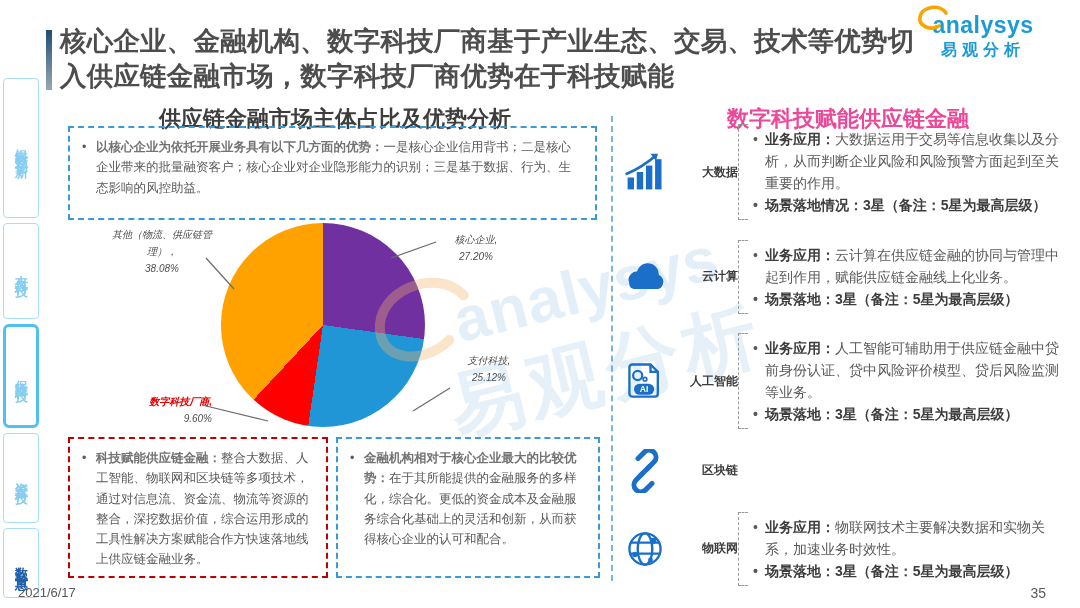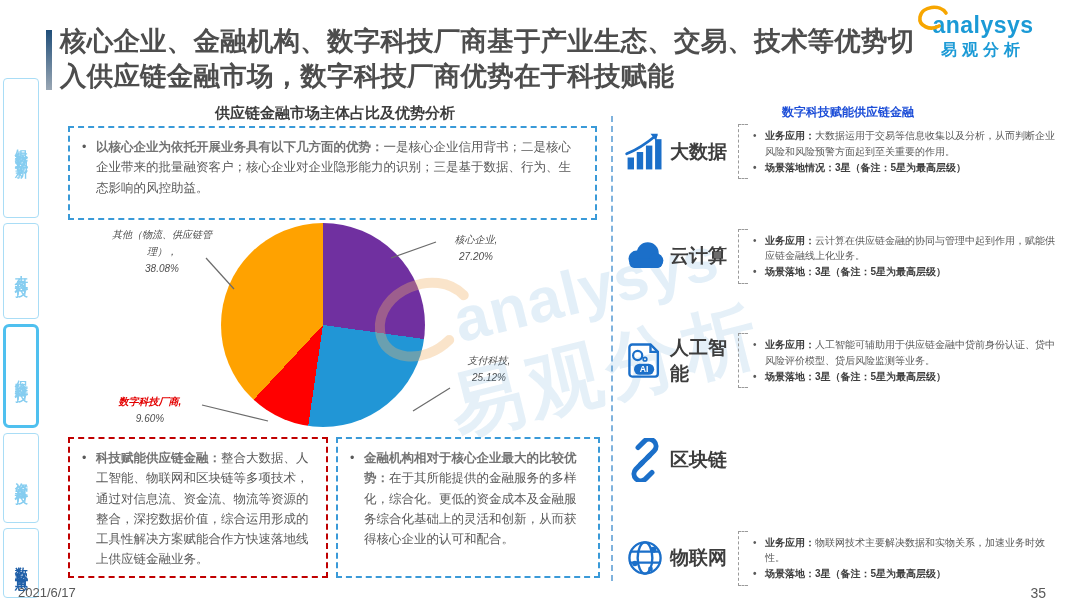--- a/index.html
+++ b/index.html
@@ -26,63 +26,63 @@
   .side-tab.hl { border:3px solid #4fc0ef; border-radius:6px; }
   .side-tab.active { color:#1f5fa8; }
   .tab1 { top:78px;  height:140px; }
   .tab2 { top:223px; height:96px; }
   .tab3 { top:324px; height:104px; }
   .tab4 { top:433px; height:90px; }
   .tab5 { top:528px; height:70px; }
 
   
   .lp-title { position:absolute; left:65px; top:104px; width:540px; text-align:center;
-    font-size:15px; font-weight:700; color:#3d3d3d; }
+    font-size:22px; font-weight:700; color:#3d3d3d; }
   .rp-title { position:absolute; left:622px; top:104px; width:452px; text-align:center;
-    font-size:12px; font-weight:700; color:#1d4ed8; }
+    font-size:22px; font-weight:700; color:#ec4899; }
 
   
   .dash-box { position:absolute; background:transparent; z-index:3; padding:9px 12px 8px 26px;
     font-size:12.5px; color:#595959; line-height:1.62; }
   .dash-box .bullet::before { content:"•"; position:absolute; left:12px; color:#595959; }
   .dash-box .lead { font-weight:700; color:#737373; }
   .box-blue { border:2px dashed #3a9ad8; }
   .box-red  { border:2px dashed #c00000; }
   .top-box  { left:68px; top:126px; width:529px; height:94px; }
   .bl-box   { left:68px;  top:437px; width:260px; height:141px; }
   .br-box   { left:336px; top:437px; width:264px; height:141px; }
 
   
   .pie { position:absolute; left:221px; top:223px; width:204px; height:204px;
     border-radius:50%; z-index:1; }
   .pie-label { position:absolute; z-index:2; text-align:center; font-size:10px;
     color:#4d4d4d; line-height:1.7;font-style:italic; }
   .pl-other  { left:104px; top:226px; width:116px; }
   .pl-core   { left:428px; top:231px; width:96px; }
   .pl-fin    { left:441px; top:352px; width:96px; }
-  .pl-digi   { left:100px; top:393px; width:100px; }
+  .pl-digi   { left:112px; top:393px; width:100px;text-align:right; }
   .pl-digi .nm { color:#e30000; font-weight:700; }
   .leader-lines { position:absolute; left:0; top:0; z-index:2; pointer-events:none; }
 
   
   .divider { position:absolute; left:611px; top:116px; height:465px; width:0;
     border-left:2px dashed #7fb2dd; }
 
   
   .rows { position:absolute; left:620px; top:124px; width:456px; height:462px;
     display:flex; flex-direction:column; justify-content:space-between; z-index:3; }
   .row { display:flex; align-items:center; }
   .row .icon-cell { width:50px; flex:none; display:flex; justify-content:center; }
-  .row .name { width:68px; flex:none; text-align:left; font-size:19px; font-weight:700; color:#3d3d3d; }
+  .row .name { width:68px; flex:none; text-align:right; font-size:12px; font-weight:700; color:#3d3d3d; }
   .bracket { position:relative; flex:1; padding:4px 14px; }
   .bracket::before, .bracket::after { content:""; position:absolute; top:0; bottom:0; width:9px;
     border:1.5px dashed #9a9a9a; }
   .bracket::before { left:0; border-right:none; }
   .bracket::after  { right:0; border-left:none; }
-  .bracket .b-item { position:relative; font-size:10px; color:#595959; line-height:1.58; padding-left:13px; }
+  .bracket .b-item { position:relative; font-size:14px; color:#595959; line-height:1.58; padding-left:13px; }
   .bracket .b-item::before { content:"•"; position:absolute; left:1px; color:#595959; }
   .bracket .b-item .lead { font-weight:700; color:#3d3d3d; }
   .bracket .b-item.scene, .bracket .b-item.scene .val { font-weight:700; color:#3d3d3d; }
 
   
   .f-date { position:absolute; left:18px; top:585px; font-size:13px; color:#595959; }
   .f-motto { position:absolute; left:430px; top:586px; width:210px; text-align:center;
     font-size:13px; color:#595959;margin-top:27px; }
   .f-page { position:absolute; right:18px; top:585px; font-size:14px; color:#595959; }
 

